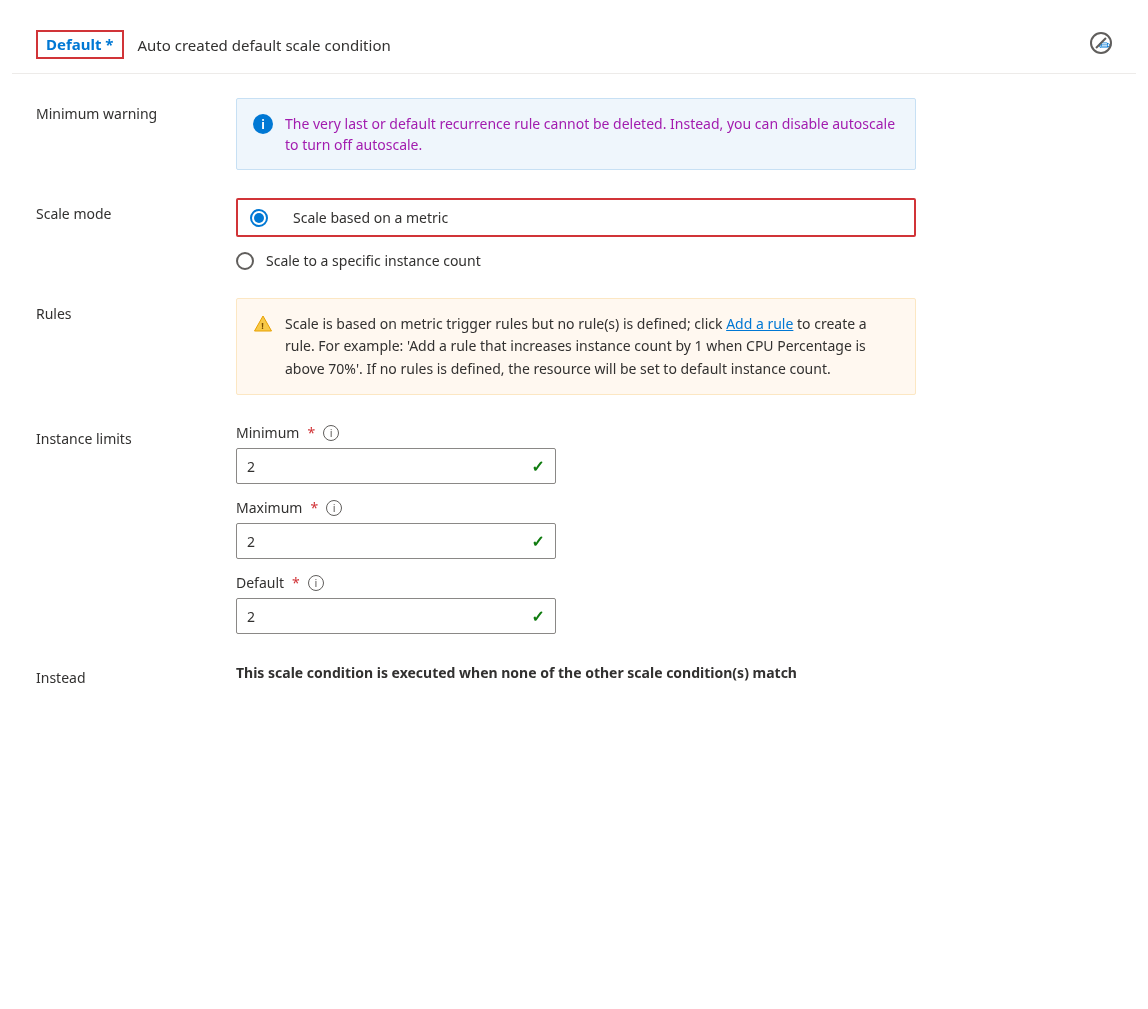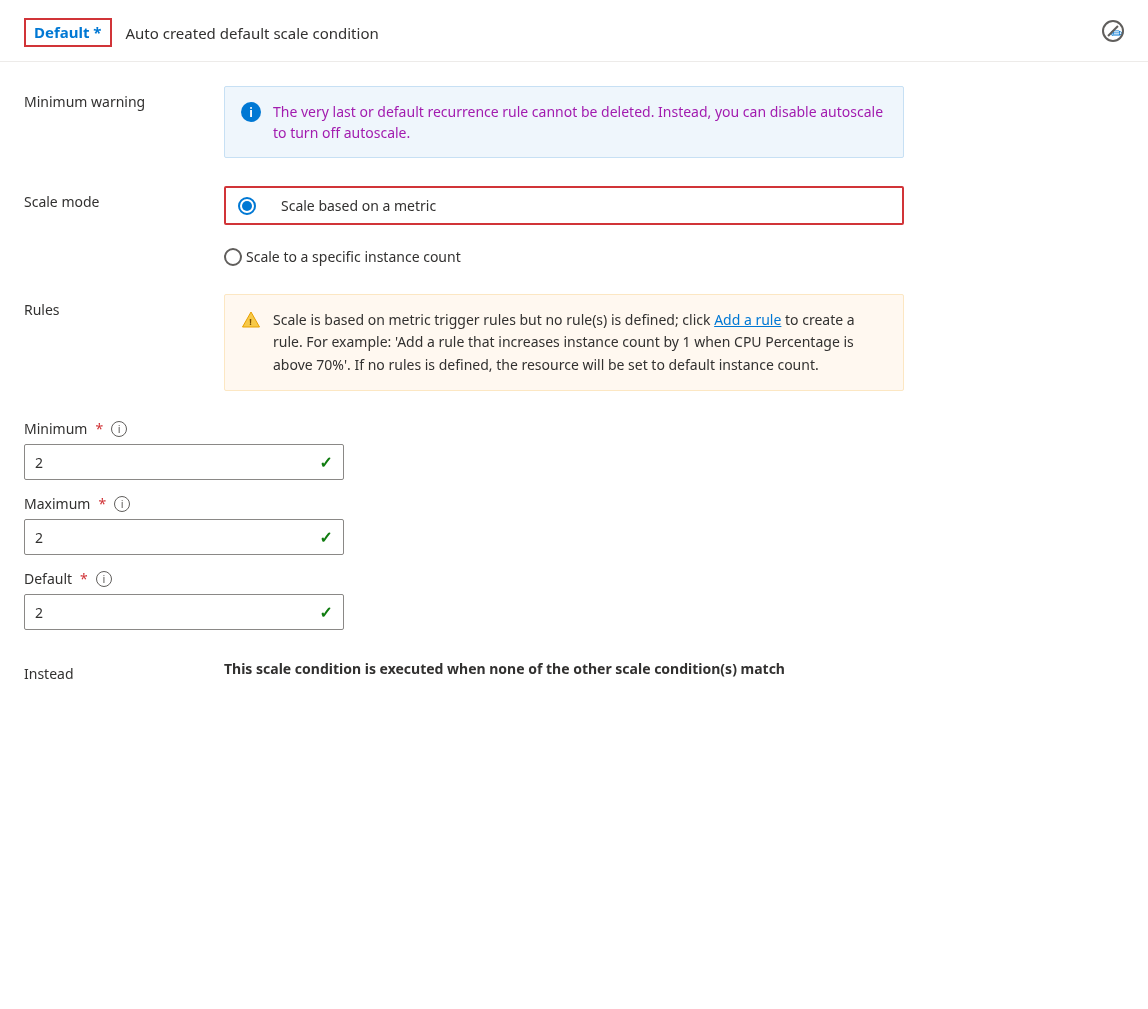--- a/index.html
+++ b/index.html
@@ -8,21 +8,21 @@
       font-size: 14px;
       color: #323130;
       background: #fff;
       padding: 0;
     }
 
     .page-container {
       width: 1148px;
       min-height: 1009px;
       background: #fff;
-      padding: 0;
+      padding: 12px;
     }
 
     
     .header-row {
       display: flex;
       align-items: center;
       padding: 18px 24px 14px 24px;
       border-bottom: 1px solid #edebe9;
       position: relative;
     }
@@ -133,23 +133,22 @@
     
     .radio-group {
       display: flex;
       flex-direction: column;
       gap: 14px;
     }
 
     .radio-option {
       display: flex;
       align-items: flex-end;
-      gap: 4px;
-      cursor: pointer;
-      margin-top: 8px;
+      gap: 12px;
+      cursor: pointer;
     }
 
     .radio-option-bordered {
       border: 2px solid #d13438;
       padding: 8px 12px;
       border-radius: 2px;
       display: flex;
       align-items: center;
       gap: 25px;
       cursor: pointer;
@@ -346,20 +345,21 @@
             </svg>
           </div>
           <div class="warning-text">
             <span>Scale is based on metric trigger rules but no rule(s) is defined; click </span><a class="warning-link">Add a rule</a><span> to create a rule. For example: 'Add a rule that increases instance count by 1 when CPU Percentage is above 70%'. If no rules is defined, the resource will be set to default instance count.</span>
           </div>
         </div>
       </div>
     </div>
 
     <div class="form-row">
+      <div class="form-label">Instance limits</div>
       <div class="form-content">
         <div class="instance-limits">
 
           <div class="limit-group">
             <div class="limit-label-row">
               <span class="limit-label">Minimum</span>
               <span class="required-star">*</span>
               <div class="info-circle">i</div>
             </div>
             <div class="limit-input-box">

